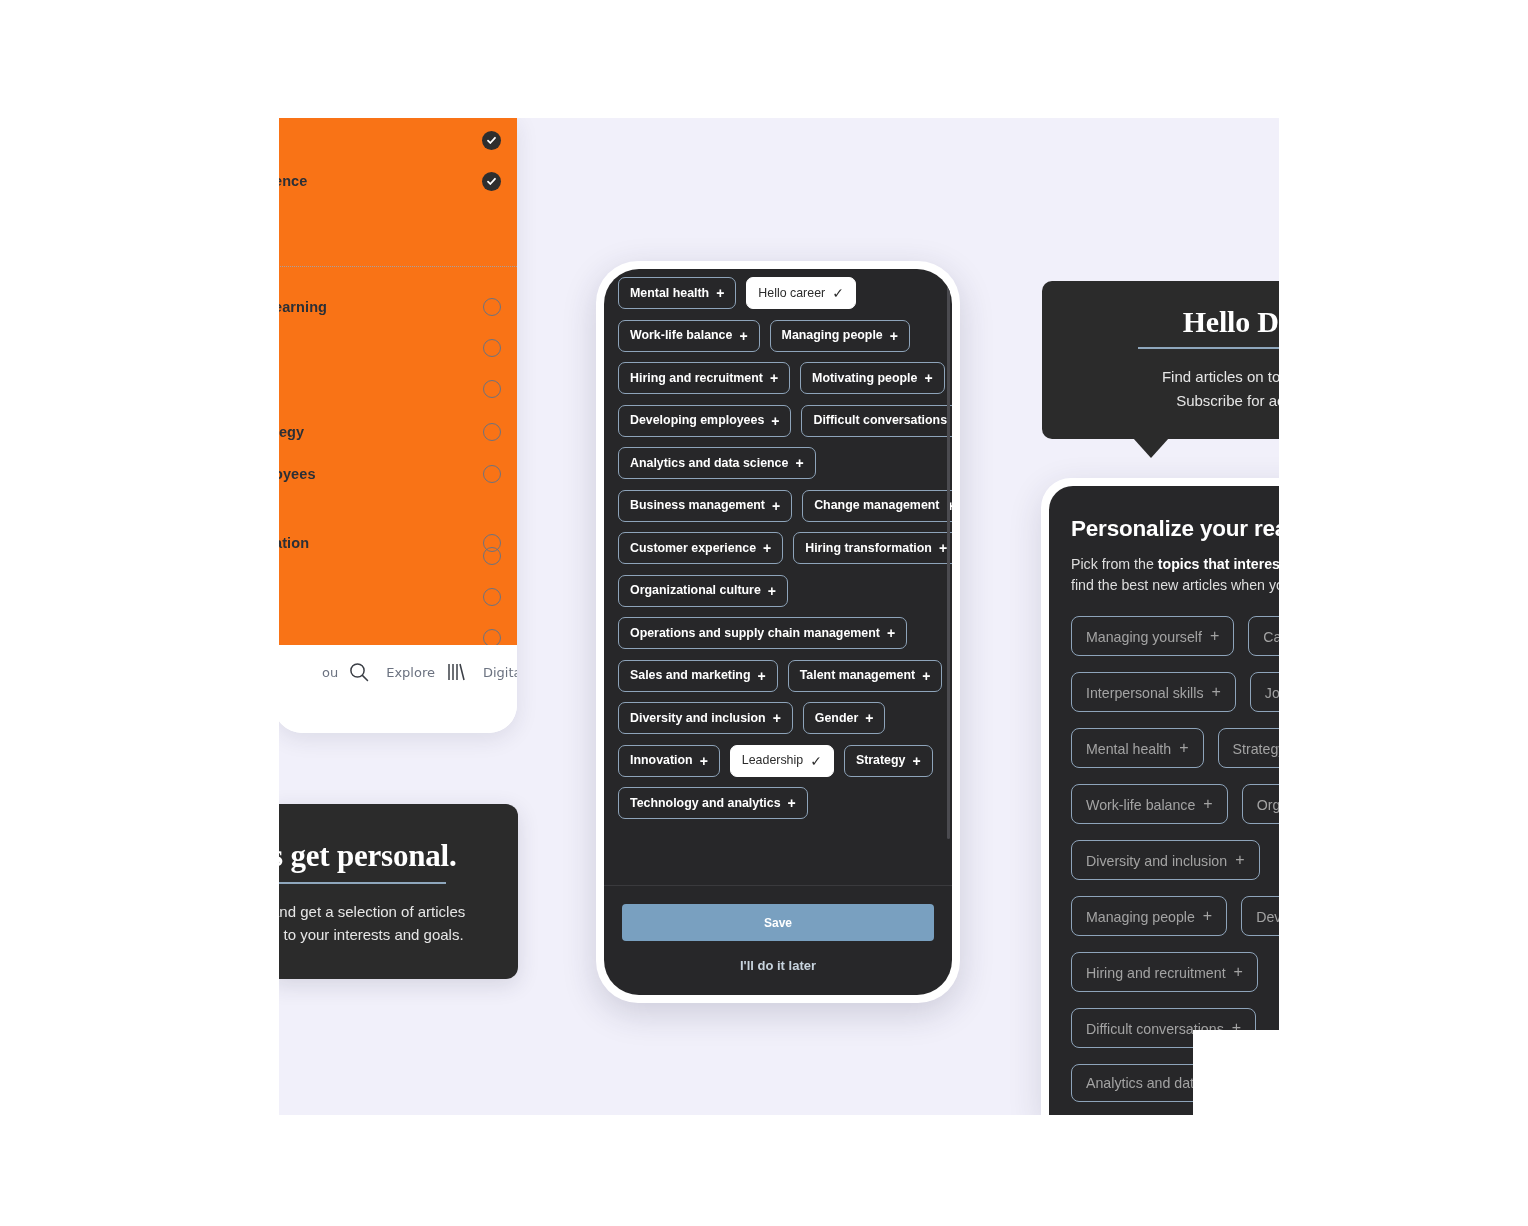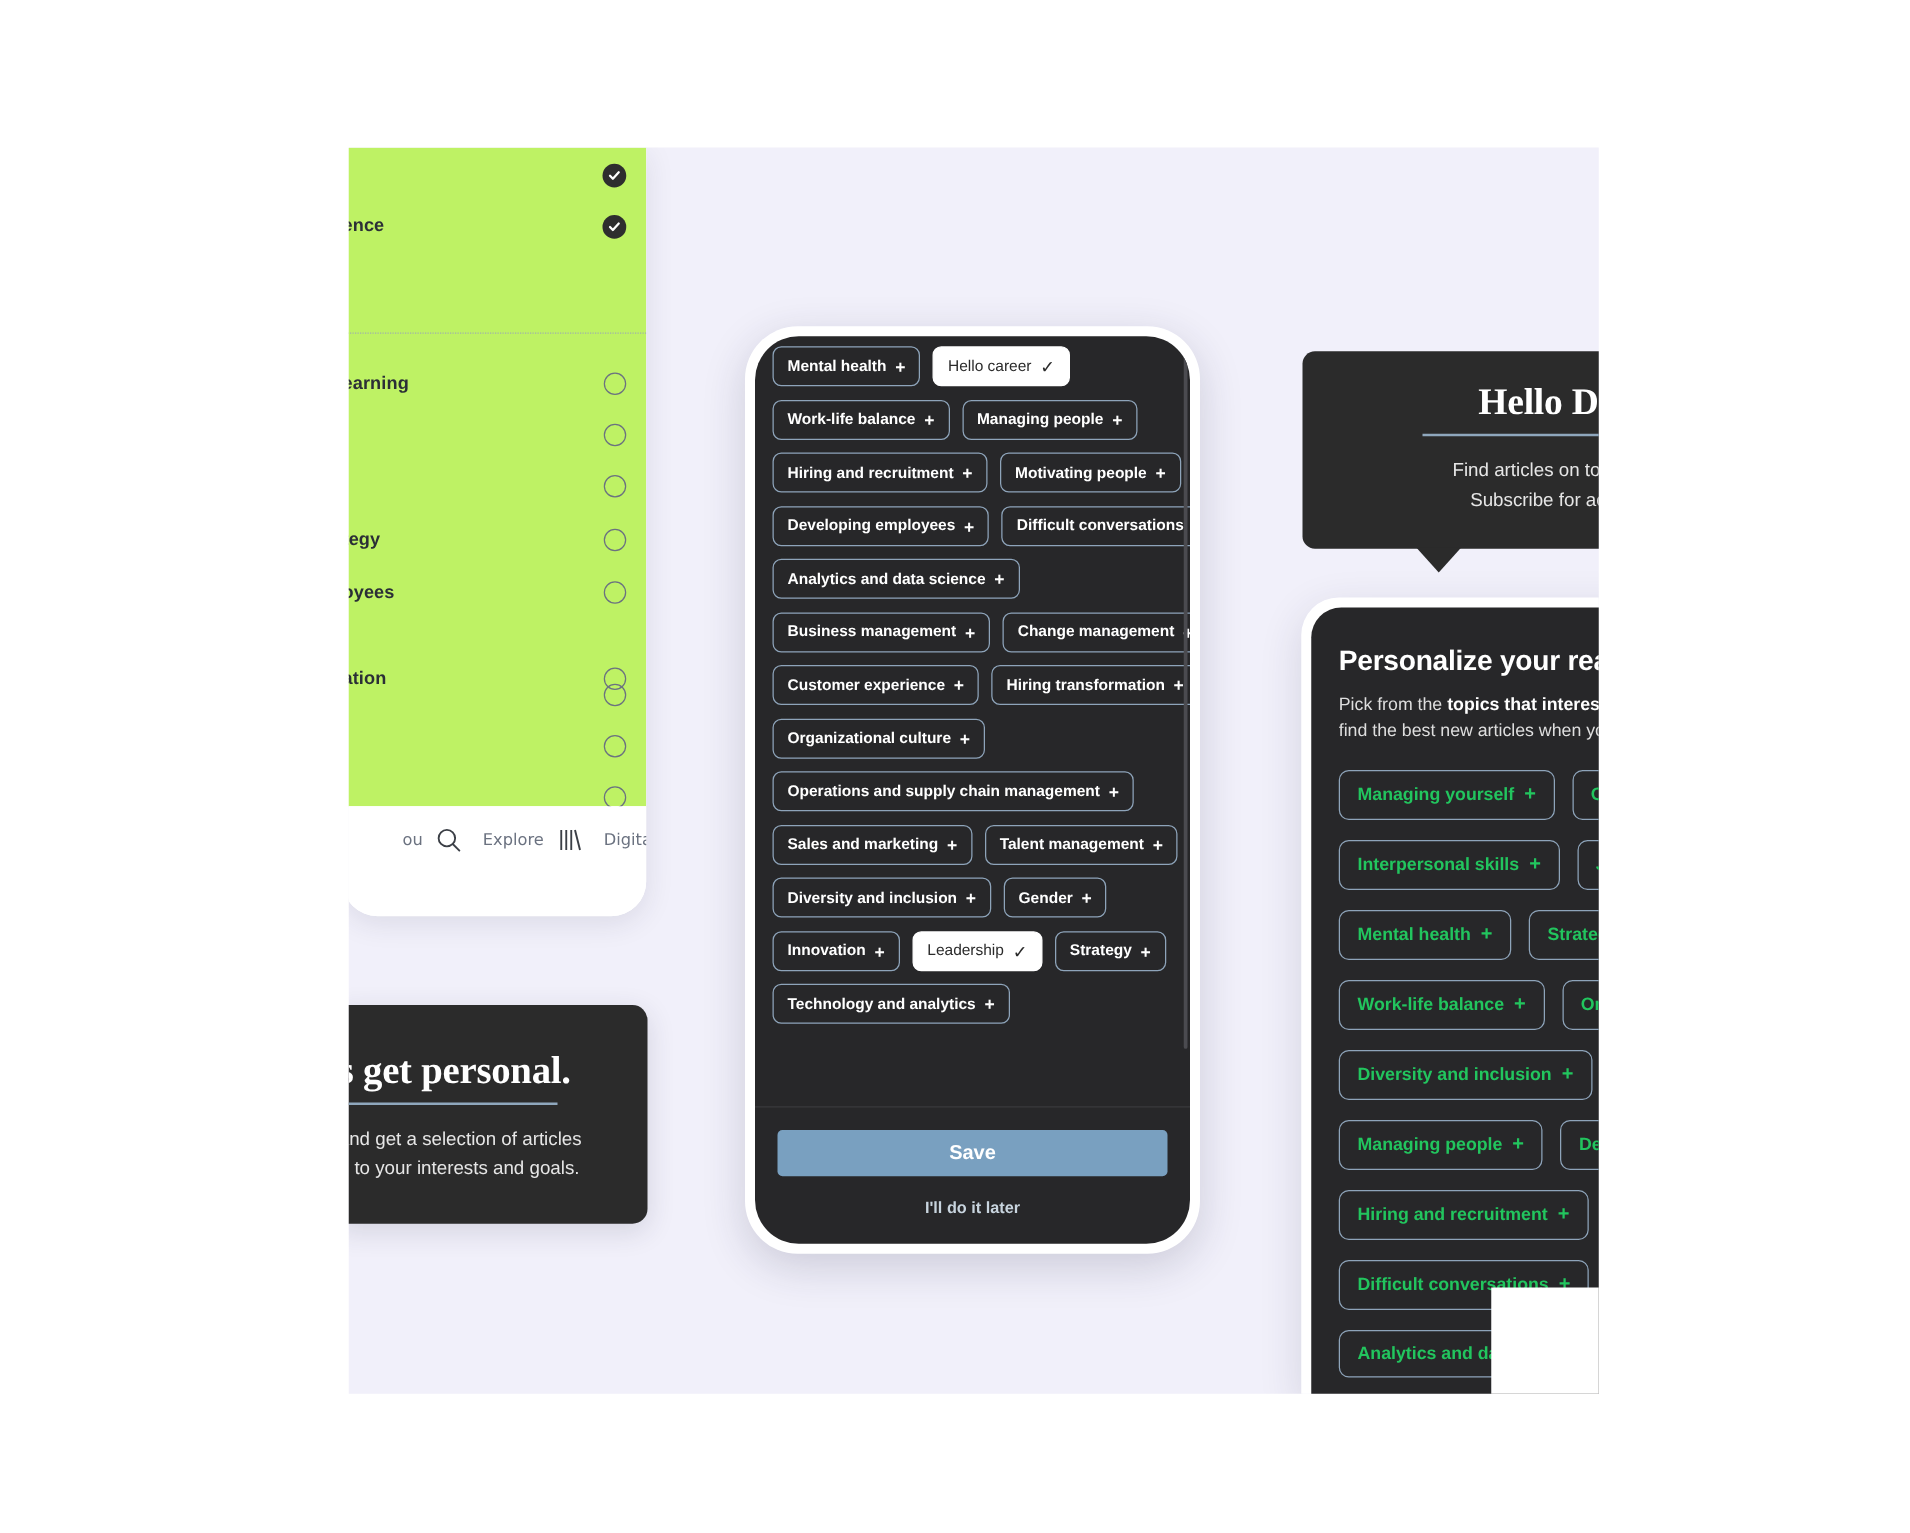--- a/index.html
+++ b/index.html
@@ -39,21 +39,21 @@
     height: 615px;
     background: #ffffff;
     border-radius: 0 0 28px 28px;
     box-shadow: 0 6px 22px rgba(40,40,70,.10);
     overflow: hidden;
   }
   .left-phone-body {
     position: absolute;
     left: 0; top: 0; right: 0;
     height: 527px;
-    background: #bef264;
+    background: #f97316;
   }
   .lp-row {
     position: absolute;
     left: 0;
     width: 243px;
     height: 28px;
     display: flex;
     align-items: center;
     justify-content: space-between;
     padding: 0 16px 0 0;
@@ -231,21 +231,21 @@
     padding: 18px 18px 22px 18px;
     box-sizing: border-box;
   }
   .save-btn {
     width: 100%;
     height: 37px;
     background: #79a0c0;
     border: none;
     border-radius: 4px;
     color: #ffffff;
-    font-size: 16px;
+    font-size: 12px;
     font-weight: 700;
     font-family: "Liberation Sans", sans-serif;
     cursor: pointer;
     display: flex; align-items: center; justify-content: center;
   }
   .later-link {
     display: block;
     text-align: center;
     margin-top: 17px;
     color: #c8d4de;
@@ -338,28 +338,28 @@
   .personalize .sub b { color: #ffffff; font-weight: 700; }
   .p-rows {
     margin-top: 21px;
     display: flex;
     flex-direction: column;
     gap: 16px;
   }
   .p-row { display: flex; gap: 14px; flex-wrap: nowrap; }
   .p-chip {
     display: inline-flex;
-    align-items: center;
+    align-items: flex-end;
     gap: 8px;
     border: 1.2px solid #8ea4ba;
     border-radius: 8px;
     background: transparent;
-    color: #22c55e;
+    color: #a3a3a3;
     font-size: 14.2px;
-    font-weight: 700;
+    font-weight: 400;
     padding: 11px 14px;
     white-space: nowrap;
     line-height: 1;
     box-sizing: border-box;
   }
   .p-chip .sym { font-size: 16px; line-height: 1; }
 
   
   .pause-overlay {
     position: absolute;

